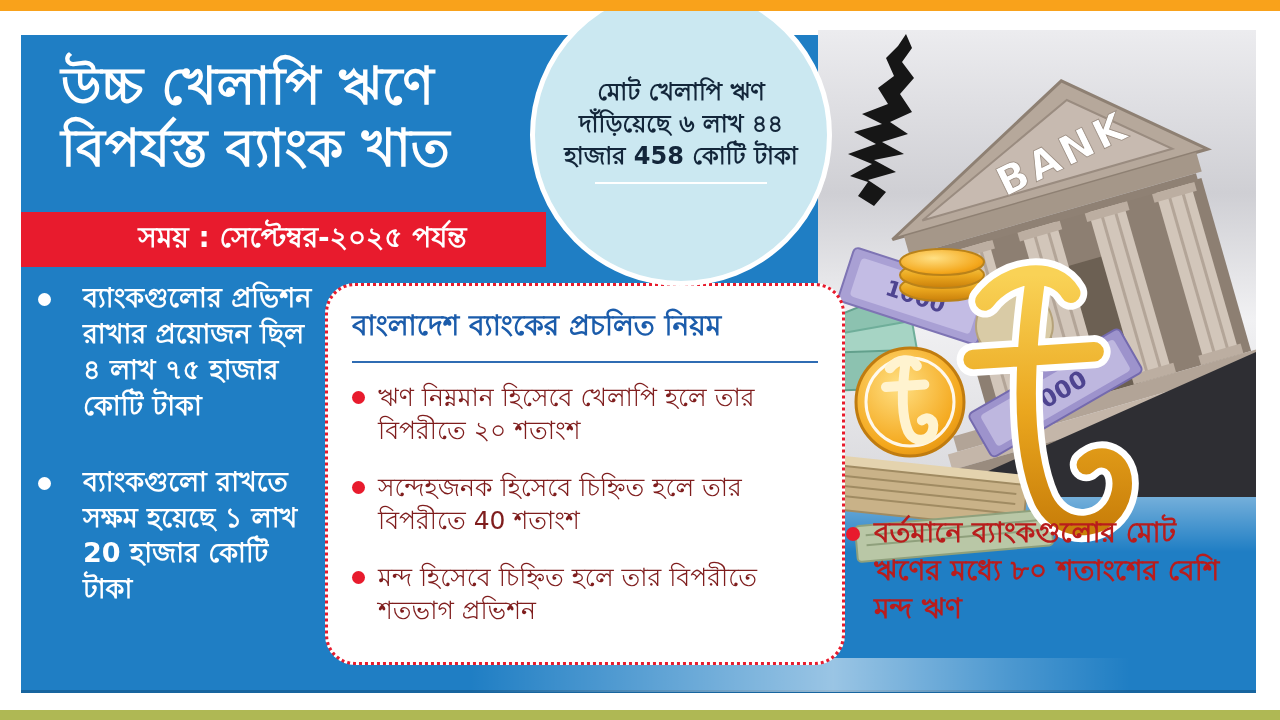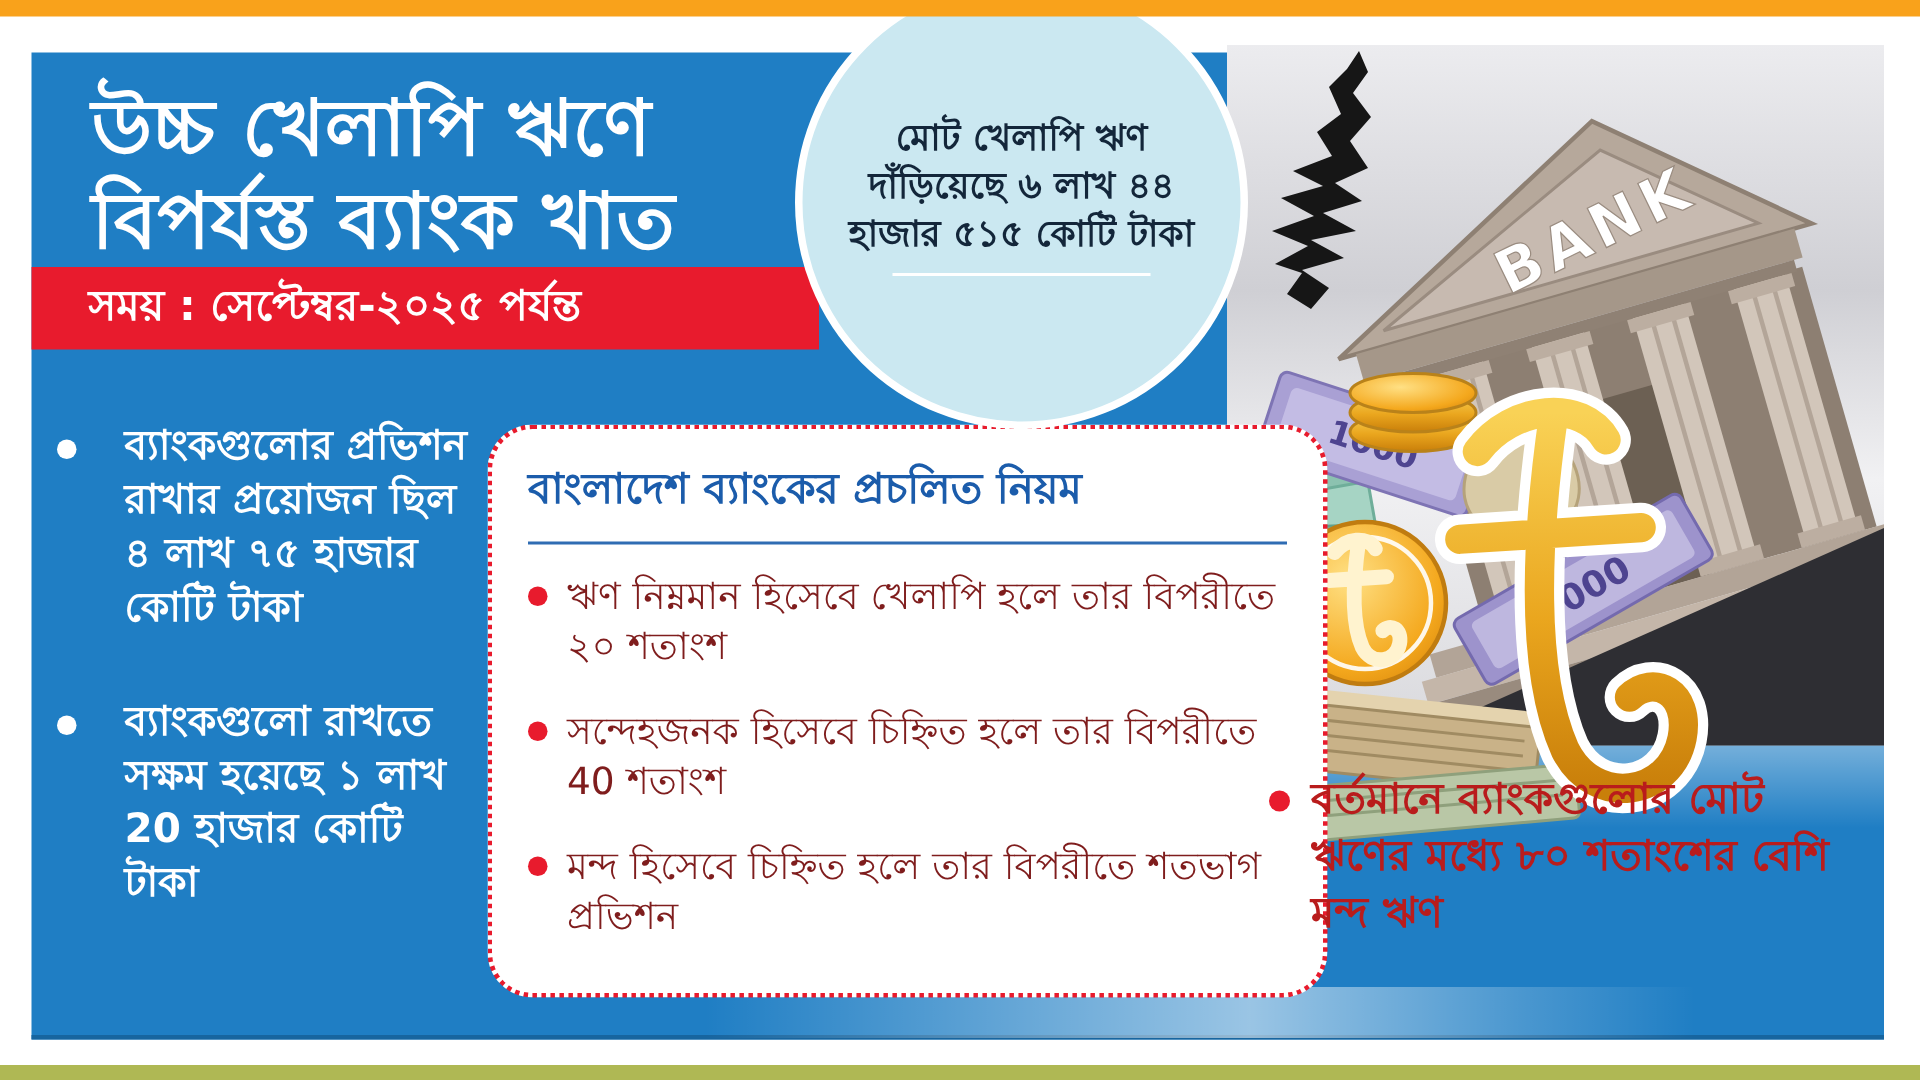--- a/index.html
+++ b/index.html
@@ -16,39 +16,39 @@
   
   .panel{left:21px;top:35px;width:1235px;height:655px;background:#1F7EC4;border-bottom:3px solid #17659F;z-index:1;}
   .fade-strip{left:470px;top:658px;width:660px;height:34px;z-index:2;pointer-events:none;
     background:linear-gradient(90deg,rgba(255,255,255,0) 0%,rgba(255,255,255,.55) 55%,rgba(255,255,255,.2) 82%,rgba(255,255,255,0) 100%);}
   .blockb-fade{left:818px;top:497px;width:438px;height:55px;z-index:2;pointer-events:none;
     background:linear-gradient(180deg,rgba(255,255,255,.38),rgba(255,255,255,0));}
 
   
   .title-box{left:21px;top:35px;width:500px;z-index:2;color:#FFFFFF;font-weight:bold;
     font-size:52px;line-height:1.2;padding:20px 10px 0 40px;box-sizing:border-box;}
-  .period{left:21px;top:178px;width:525px;height:55px;background:#E81B2D;z-index:2;color:#FFFFFF;
-    font-weight:bold;font-size:28px;display:flex;align-items:center;padding-left:38px;box-sizing:border-box;}
+  .period{left:21px;top:212px;width:525px;height:55px;background:#E81B2D;z-index:2;color:#FFFFFF;
+    font-weight:bold;font-size:28px;display:flex;align-items:center;padding-left:38px;box-sizing:border-box;justify-content:center;}
 
   
   .stat-circle{left:530px;top:-16px;width:302px;height:302px;border-radius:50%;
     background:#CBE8F1;border:5px solid #FFFFFF;z-index:5;box-sizing:border-box;
     display:flex;flex-direction:column;align-items:center;justify-content:center;
     text-align:center;color:#13263A;font-weight:bold;font-size:24px;line-height:1.32;
     padding:14px 26px;}
   .circle-divider{width:172px;height:2px;background:#FFFFFF;margin:9px 0;}
 
   
   .left-col{left:38px;top:280px;width:285px;z-index:2;color:#FFFFFF;font-weight:bold;
     font-size:27px;line-height:1.33;}
   .bullet-row{display:flex;gap:32px;margin-bottom:40px;}
   .dot-white{flex:0 0 13px;width:13px;height:13px;border-radius:50%;background:#FFFFFF;margin-top:13px;}
 
   
-  .rules{left:325px;top:283px;width:560px;height:382px;background:#FFFFFF;
+  .rules{left:325px;top:283px;width:520px;height:382px;background:#FFFFFF;
     border:3px dotted #E81B2D;border-radius:30px;z-index:4;box-sizing:border-box;
     padding:18px 24px 0 24px;overflow:hidden;}
   .rules-title{color:#1B5CAB;font-weight:bold;font-size:28px;text-align:left;}
   .rules-hr{height:2px;background:#2F6CB3;margin:10px 0 18px 0;border:none;}
   .rule-item{display:flex;gap:13px;font-size:25px;color:#7f1d1d;line-height:1.32;margin-bottom:24px;}
   .dot-red{flex:0 0 13px;width:13px;height:13px;border-radius:50%;background:#E81B2D;margin-top:10px;}
 
   
   .photo{left:818px;top:30px;width:438px;height:467px;z-index:1;
     background:linear-gradient(180deg,#ECECEF 0%,#CFCFD4 35%,#F1F1F3 62%,#D8D8DC 100%);}
@@ -201,21 +201,21 @@
 
 <div class="abs top-bar"></div>
 <div class="abs bottom-bar"></div>
 
 <div class="abs title-box">উচ্চ খেলাপি ঋণে বিপর্যস্ত ব্যাংক খাত</div>
 <div class="abs period">
   <span>সময় : সেপ্টেম্বর-২০২৫ পর্যন্ত</span>
 </div>
 
 <div class="abs stat-circle">
-  <div>মোট খেলাপি ঋণ দাঁড়িয়েছে ৬ লাখ ৪৪ হাজার ৫১৫ কোটি টাকা</div>
+  <div>মোট খেলাপি ঋণ দাঁড়িয়েছে ৬ লাখ ৪৪ হাজার 458 কোটি টাকা</div>
   <div class="circle-divider"></div>
 </div>
 
 <div class="abs left-col">
   <div class="bullet-row">
     <span class="dot-white"></span>
     <span>ব্যাংকগুলোর প্রভিশন রাখার প্রয়োজন ছিল ৪ লাখ ৭৫ হাজার কোটি টাকা</span>
   </div>
   <div class="bullet-row">
     <span class="dot-white"></span>

